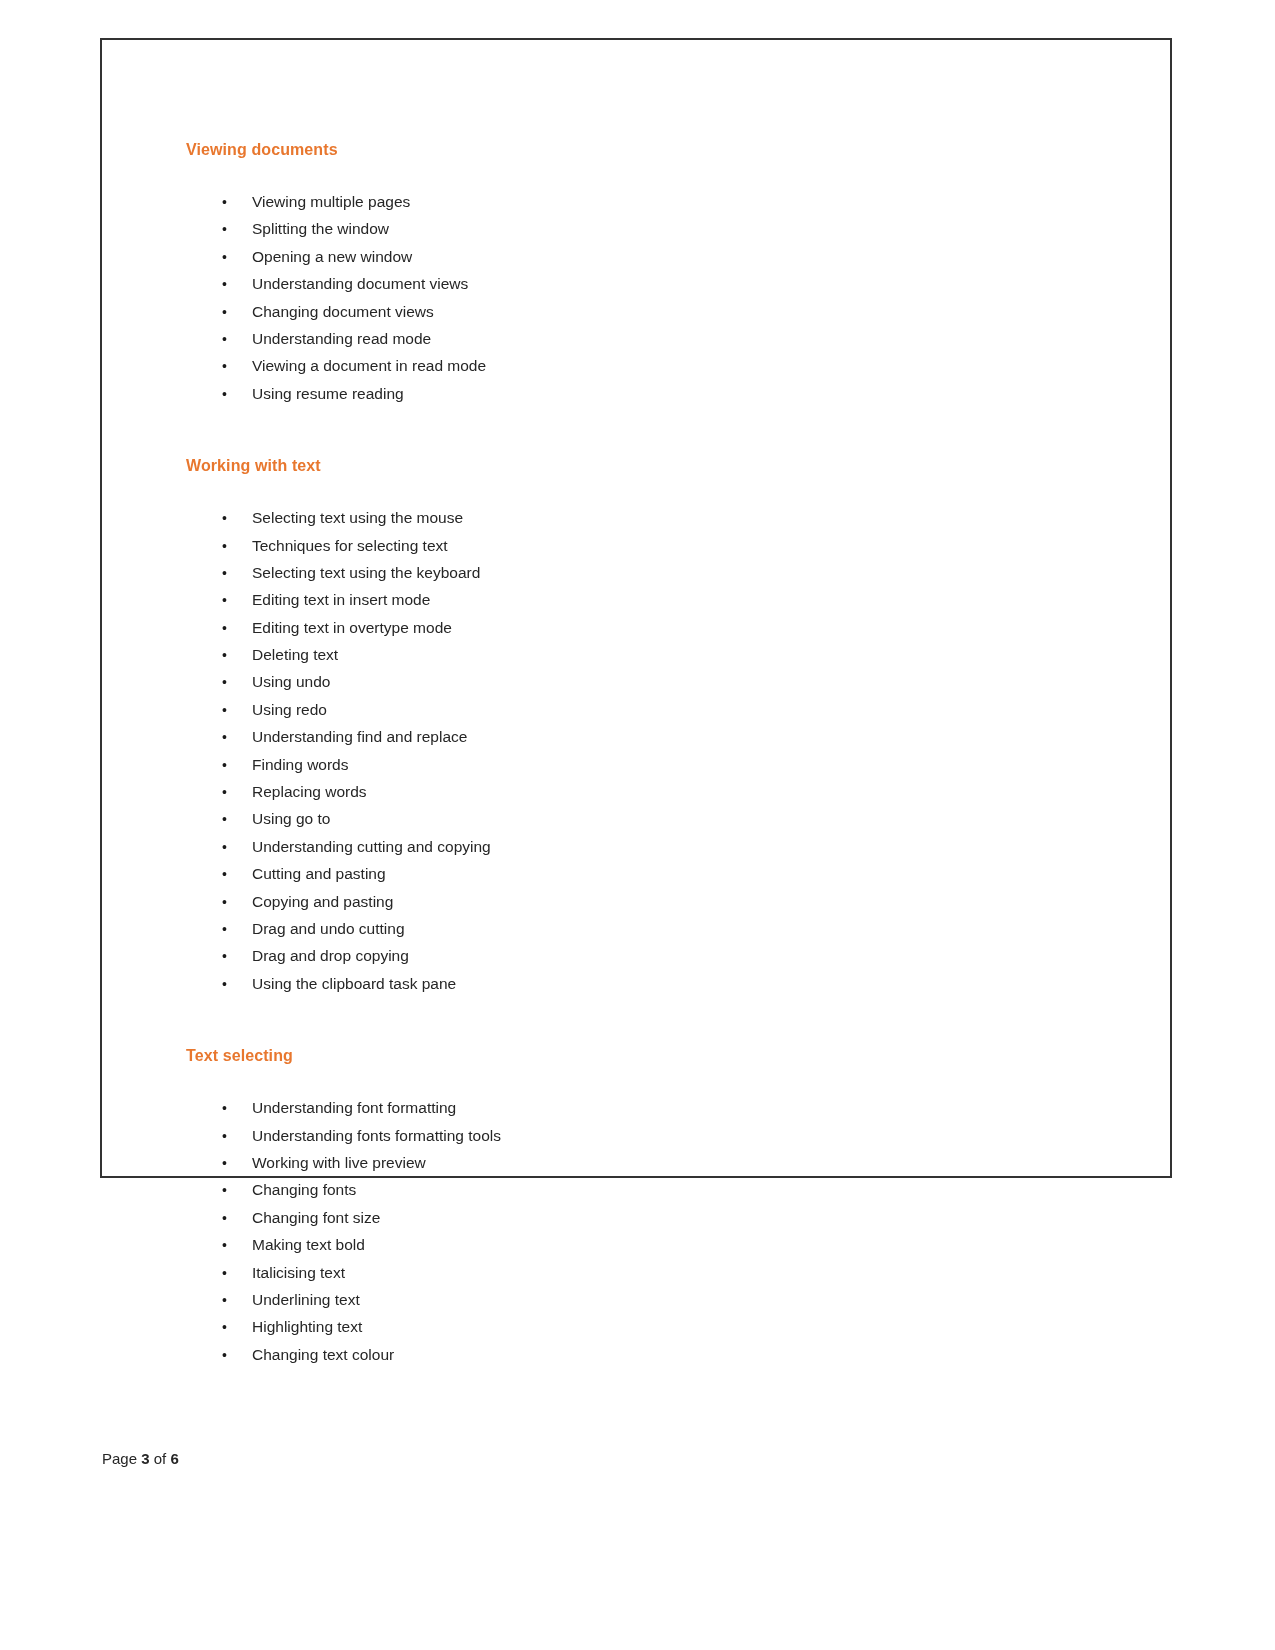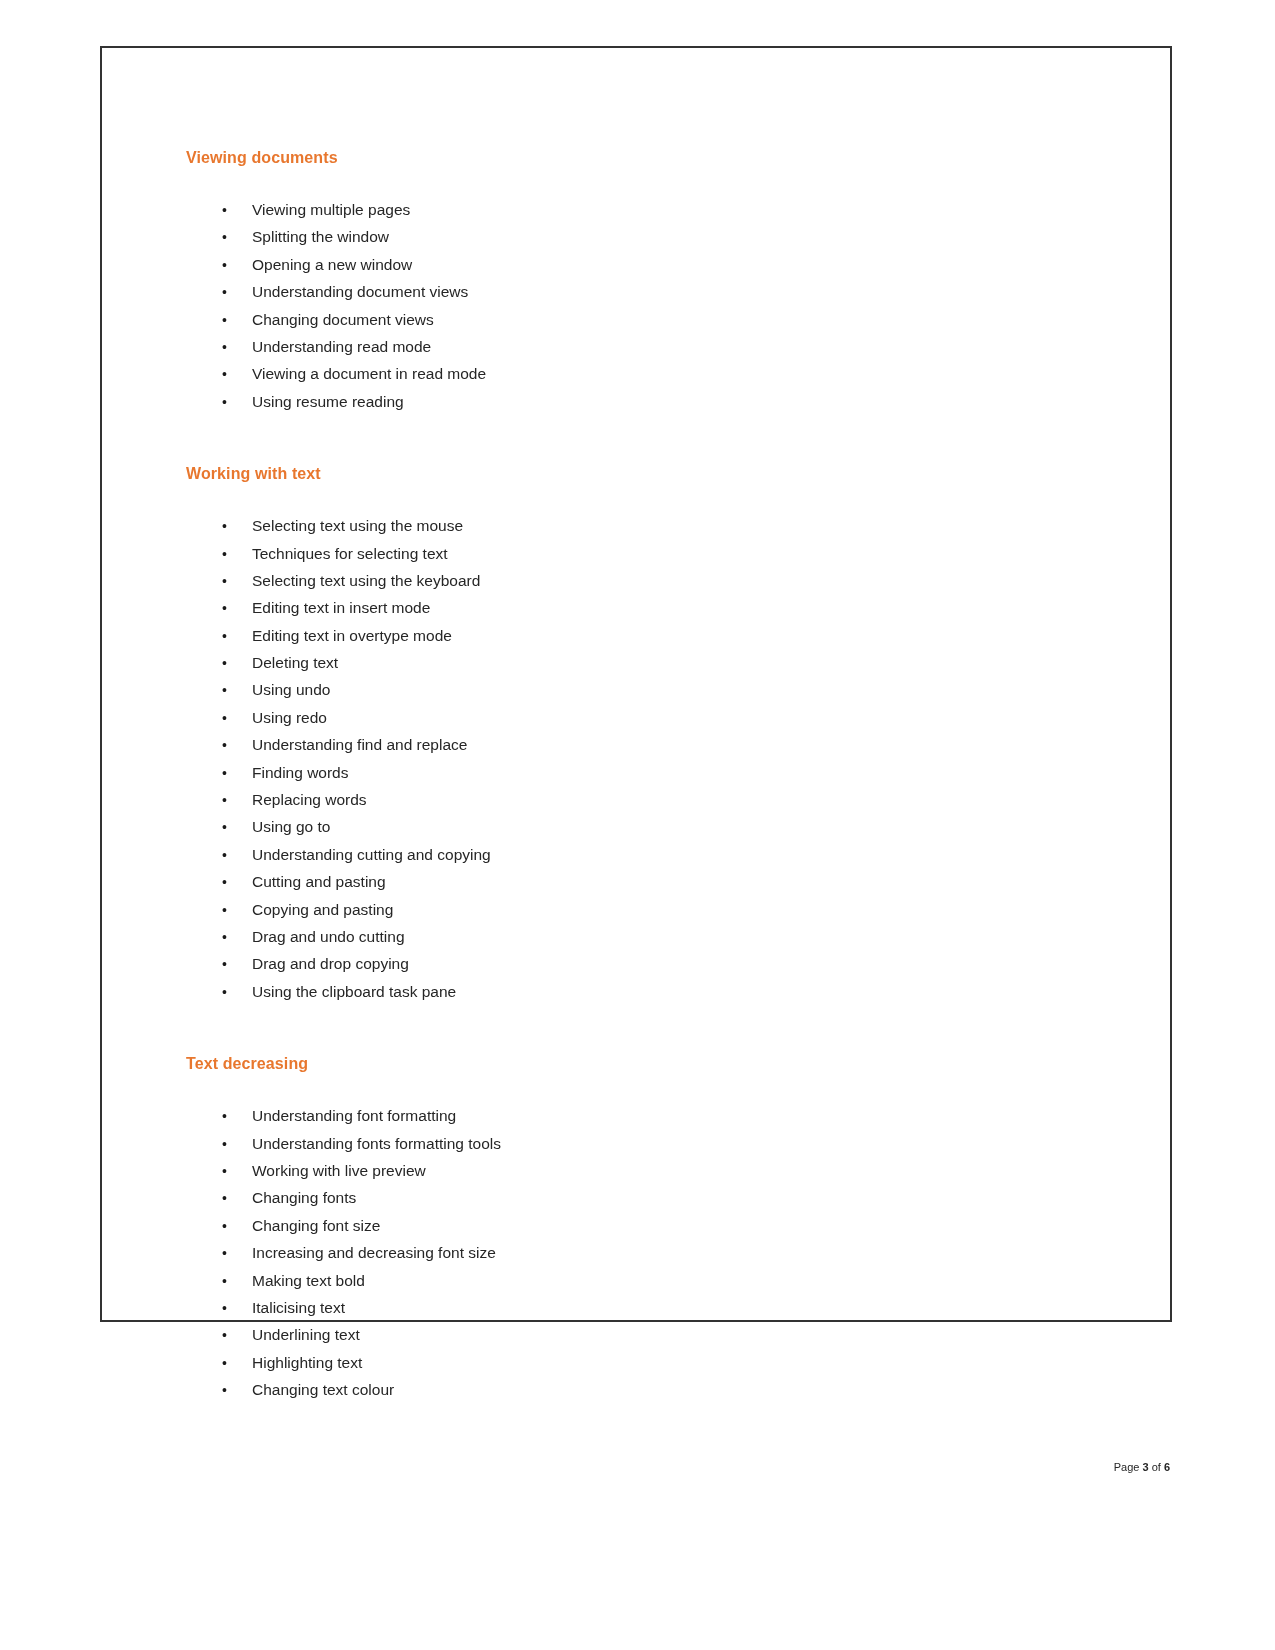--- a/index.html
+++ b/index.html
@@ -11,23 +11,23 @@
     width: 1275px;
     height: 1650px;
     position: relative;
     font-family: "Liberation Sans", sans-serif;
     color: var(--text, #262626);
     overflow: hidden;
   }
   .page-border {
     position: absolute;
     left: 100px;
-    top: 46px;
+    top: 38px;
     width: 1072px;
-    height: 1276px;
+    height: 1140px;
     box-sizing: border-box;
     border: 2px solid var(--border, #333333);
     background: #ffffff;
   }
   .content {
     position: absolute;
     top: 0; left: 0; right: 0;
     padding: 99px 40px 0 84px;
     box-sizing: border-box;
   }
@@ -57,22 +57,22 @@
     width: 30px;
     font-size: 14px;
     color: #1a1a1a;
   }
   .item-text { color: var(--text, #262626); }
   .footer {
     position: absolute;
     left: 0;
     right: 0;
     top: 1409px;
-    text-align: right;
-    font-size: 11px;
+    text-align: left;
+    font-size: 15px;
     line-height: 20px;
     color: var(--text, #262626);
   }
   .footer .b { font-weight: bold; }
 </style>
 </head>
 <body>
 
 <div class="page-border">
   <div class="content">
@@ -107,28 +107,27 @@
             <li><span class="bullet">•</span><span class="item-text">Using go to</span></li>
             <li><span class="bullet">•</span><span class="item-text">Understanding cutting and copying</span></li>
             <li><span class="bullet">•</span><span class="item-text">Cutting and pasting</span></li>
             <li><span class="bullet">•</span><span class="item-text">Copying and pasting</span></li>
             <li><span class="bullet">•</span><span class="item-text">Drag and undo cutting</span></li>
             <li><span class="bullet">•</span><span class="item-text">Drag and drop copying</span></li>
             <li><span class="bullet">•</span><span class="item-text">Using the clipboard task pane</span></li>
           </ul>
         </div>
         <div class="section">
-          <h2>Text decreasing</h2>
+          <h2>Text selecting</h2>
           <ul>
             <li><span class="bullet">•</span><span class="item-text">Understanding font formatting</span></li>
             <li><span class="bullet">•</span><span class="item-text">Understanding fonts formatting tools</span></li>
             <li><span class="bullet">•</span><span class="item-text">Working with live preview</span></li>
             <li><span class="bullet">•</span><span class="item-text">Changing fonts</span></li>
             <li><span class="bullet">•</span><span class="item-text">Changing font size</span></li>
-            <li><span class="bullet">•</span><span class="item-text">Increasing and decreasing font size</span></li>
             <li><span class="bullet">•</span><span class="item-text">Making text bold</span></li>
             <li><span class="bullet">•</span><span class="item-text">Italicising text</span></li>
             <li><span class="bullet">•</span><span class="item-text">Underlining text</span></li>
             <li><span class="bullet">•</span><span class="item-text">Highlighting text</span></li>
             <li><span class="bullet">•</span><span class="item-text">Changing text colour</span></li>
           </ul>
         </div>
       </div>
   </div>
   <div class="footer">

